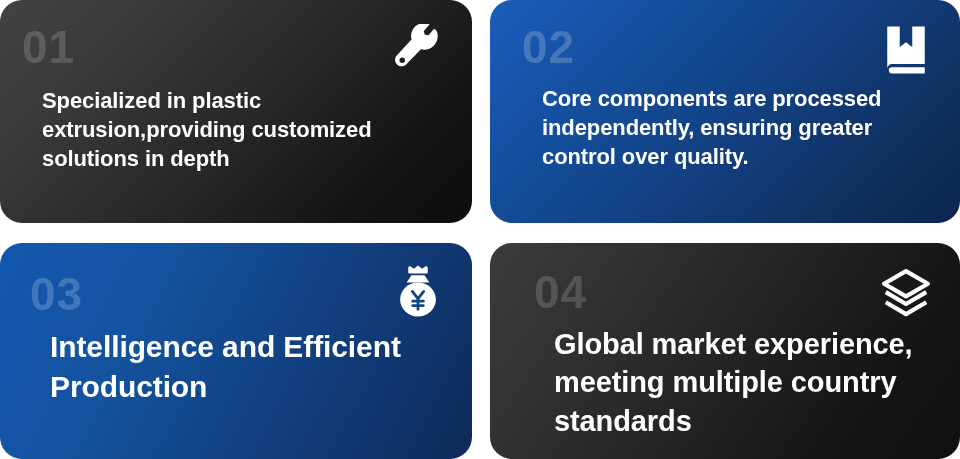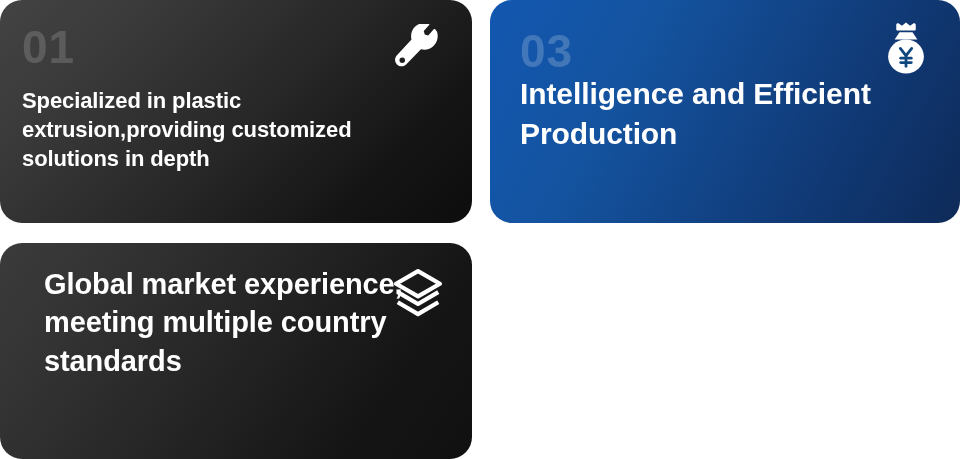--- a/index.html
+++ b/index.html
@@ -55,39 +55,40 @@
   .blue .num, .blue3 .num { color: rgba(255,255,255,0.20); }
 
   .body {
     color: #ffffff;
     font-size: 22px;
     font-weight: 700;
     line-height: 1.32;
     letter-spacing: -0.1px;
     max-width: 100%;
     white-space: pre-line;
+    margin-left: 20px;
   }
 
   .icon {
     position: absolute;
     top: 22px;
     right: 26px;
     width: 56px;
     height: 56px;
     display: flex;
     align-items: center;
     justify-content: center;
   }
   .icon svg { display: block; }
 
   
   .c1 .num { margin-top: 2px; margin-bottom: 16px; }
   .c1 .body { font-size: 22px; }
   .c2 .num { margin-top: 2px; margin-bottom: 14px; }
-  .c3 .num { margin-top: 6px; margin-bottom: 0; }
+  .c3 .num { margin-top: 6px; margin-bottom: 10px; }
   .c3 .body { font-size: 30px; }
   .c4 .num { margin-top: 4px; margin-bottom: 10px; }
   .c4 .body { font-size: 29px; }
   .c3 { padding-left: 30px; }
   .c4 { padding-left: 44px; }
   .c2 { padding-left: 32px; }
 </style>
 </head>
 <body>
 
@@ -98,20 +99,32 @@
     <div class="body">Specialized in plastic
 extrusion,providing customized
 solutions in depth</div>
     <div class="icon">
       <svg width="52" height="52" viewBox="0 0 64 64" fill="#ffffff" aria-hidden="true">
         <path d="M53.2 6.6c-.6-.6-1.6-.5-2.1.2l-6.5 7.3-4.3-1.1-1.2-4.4 6.6-7.4c.6-.6.3-1.6-.5-1.9-5.9-1.9-12.6-.3-17 4.2-4.2 4.3-5.6 10.3-4.2 15.7L6.1 38.4c-3.1 3.1-3.1 8.2 0 11.4 3.1 3.1 8.2 3.1 11.3 0L35.6 31c5.4 1.5 11.5.1 15.8-4.2 4.5-4.5 6-11.3 4-17.3-.2-.5-.5-.9-.9-1.3l-1.3-1.6zM12.6 48.1a3.4 3.4 0 1 1 0-6.8 3.4 3.4 0 0 1 0 6.8z"></path>
       </svg>
     </div>
   </div>
 
+  <div class="card blue c2">
+    <div class="num">02</div>
+    <div class="body">Core components are processed
+independently, ensuring greater
+control over quality.</div>
+    <div class="icon">
+      <svg width="50" height="50" viewBox="0 0 64 64" fill="#ffffff" aria-hidden="true">
+        <path d="M8 2h16v26l8-6 8 6V2h16v48H14a6 6 0 0 0-6 6V2z"></path>
+        <path d="M14 54h42v8H14a4 4 0 0 1 0-8z"></path>
+      </svg>
+    </div>
+  </div>
 
   <div class="card blue3 c3">
     <div class="num">03</div>
     <div class="body">Intelligence and Efficient
 Production</div>
     <div class="icon">
       <svg width="52" height="58" viewBox="0 0 64 70" aria-hidden="true">
         <path fill="#ffffff" d="M20 4c0-1.6 1.8-2.5 3.1-1.6L27 5.3 30.8 2c.7-.6 1.7-.6 2.4 0L37 5.3l3.9-2.9C42.2 1.5 44 2.4 44 4v5.5c0 .9-.7 1.6-1.6 1.6H21.6c-.9 0-1.6-.7-1.6-1.6V4z"></path>
         <ellipse fill="#ffffff" cx="32" cy="43" rx="22" ry="21"></ellipse>
         <path fill="#ffffff" d="M24 13h16l6 9H18l6-9z"></path>
@@ -119,20 +132,21 @@
           <path d="M25 33l7 9 7-9"></path>
           <path d="M32 42v13"></path>
           <path d="M25.5 45h13"></path>
           <path d="M25.5 50.5h13"></path>
         </g>
       </svg>
     </div>
   </div>
 
   <div class="card dark4 c4">
+    <div class="num">04</div>
     <div class="body">Global market experience,
 meeting multiple country
 standards</div>
     <div class="icon">
       <svg width="54" height="54" viewBox="0 0 64 64" fill="none" stroke="#ffffff" stroke-width="5" stroke-linejoin="round" aria-hidden="true">
         <path d="M32 6 L58 21 L32 36 L6 21 Z"></path>
         <path d="M8 31 L32 45 L56 31"></path>
         <path d="M8 43 L32 57 L56 43"></path>
       </svg>
     </div>

